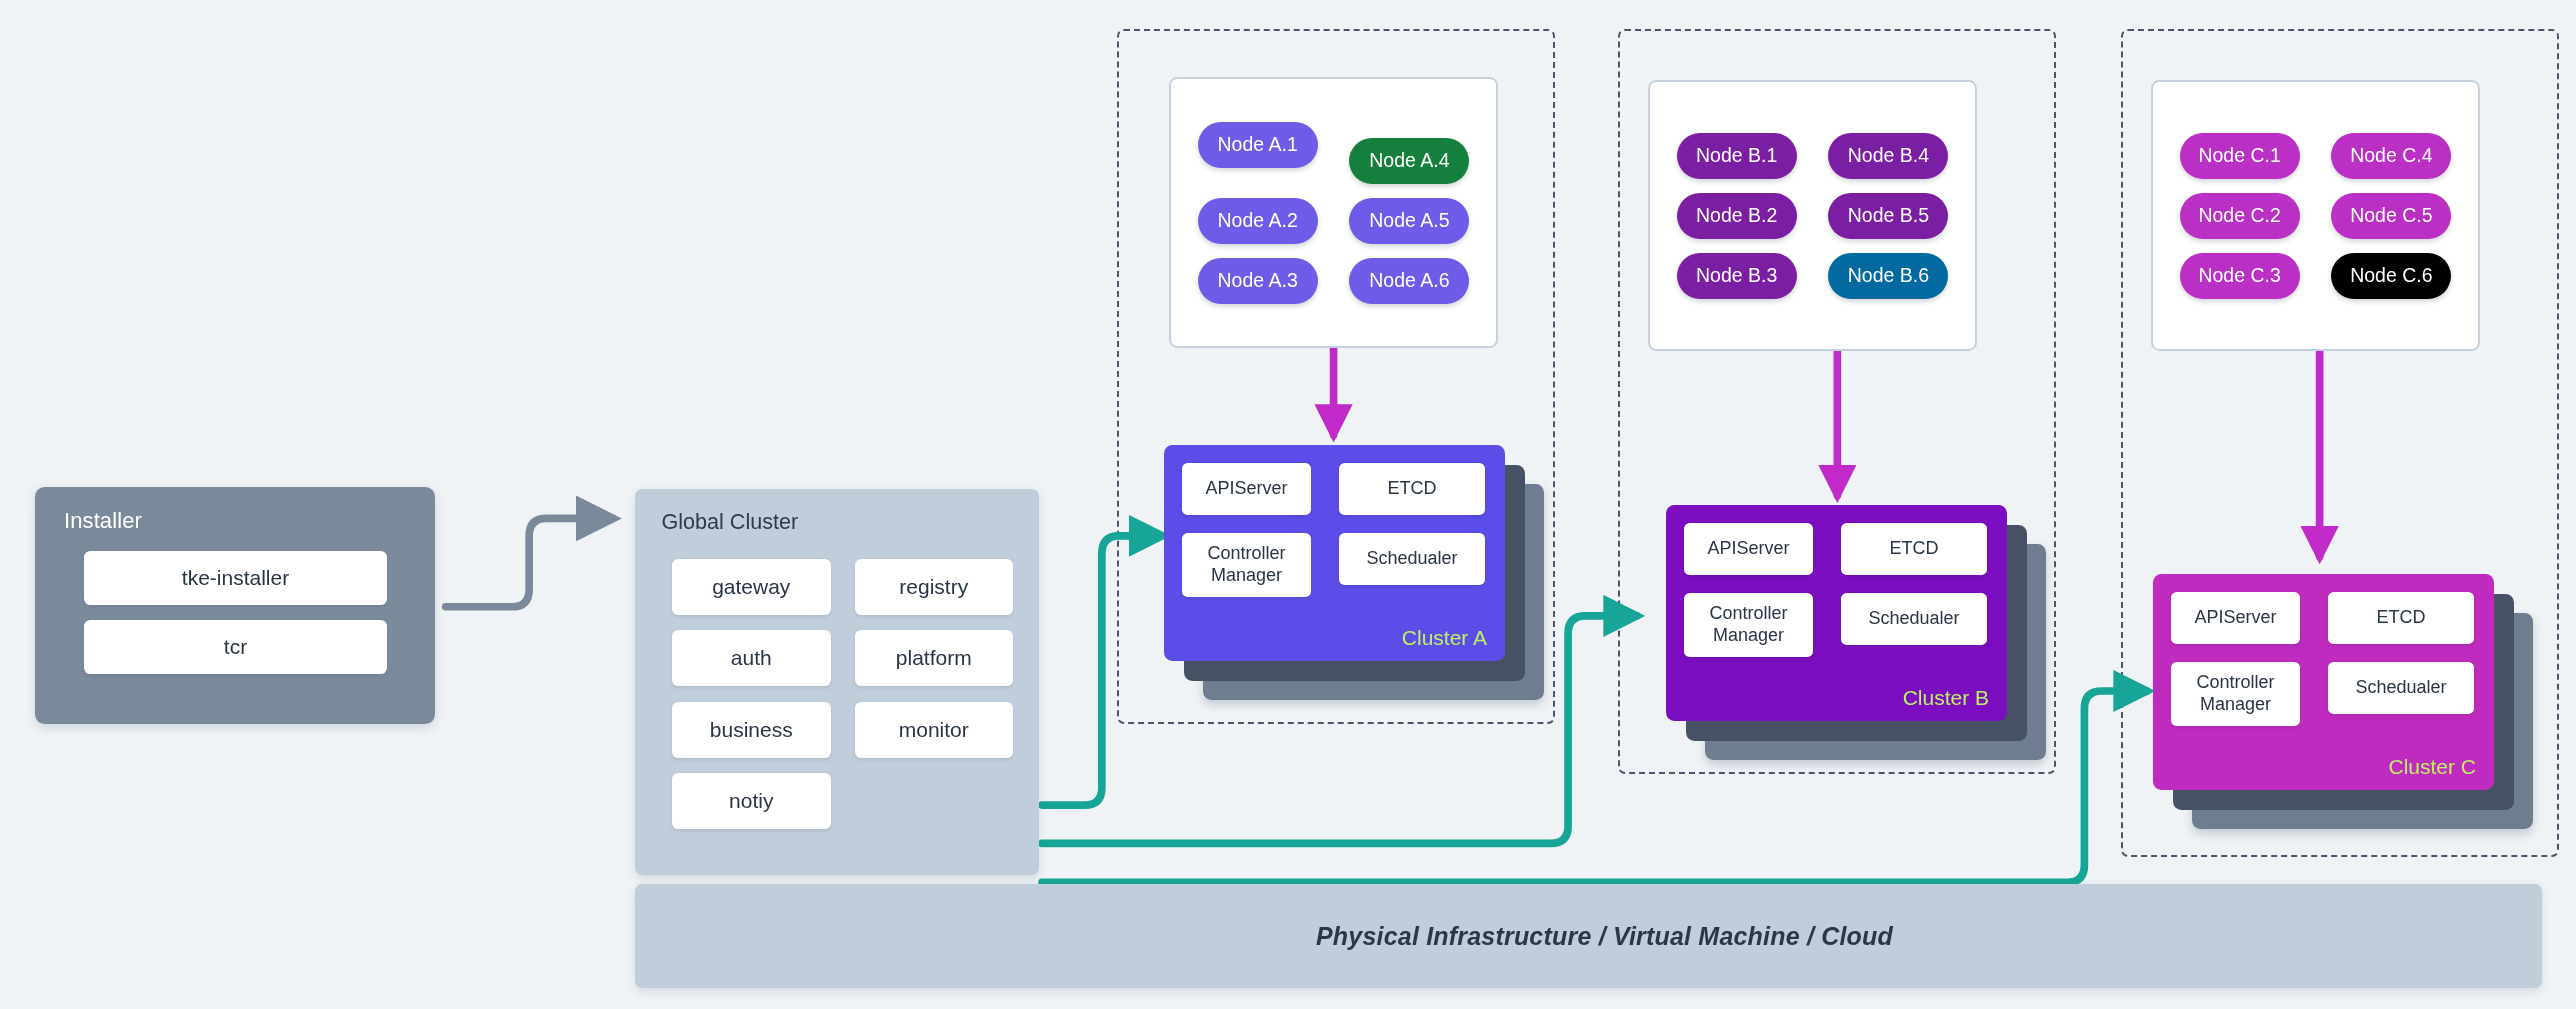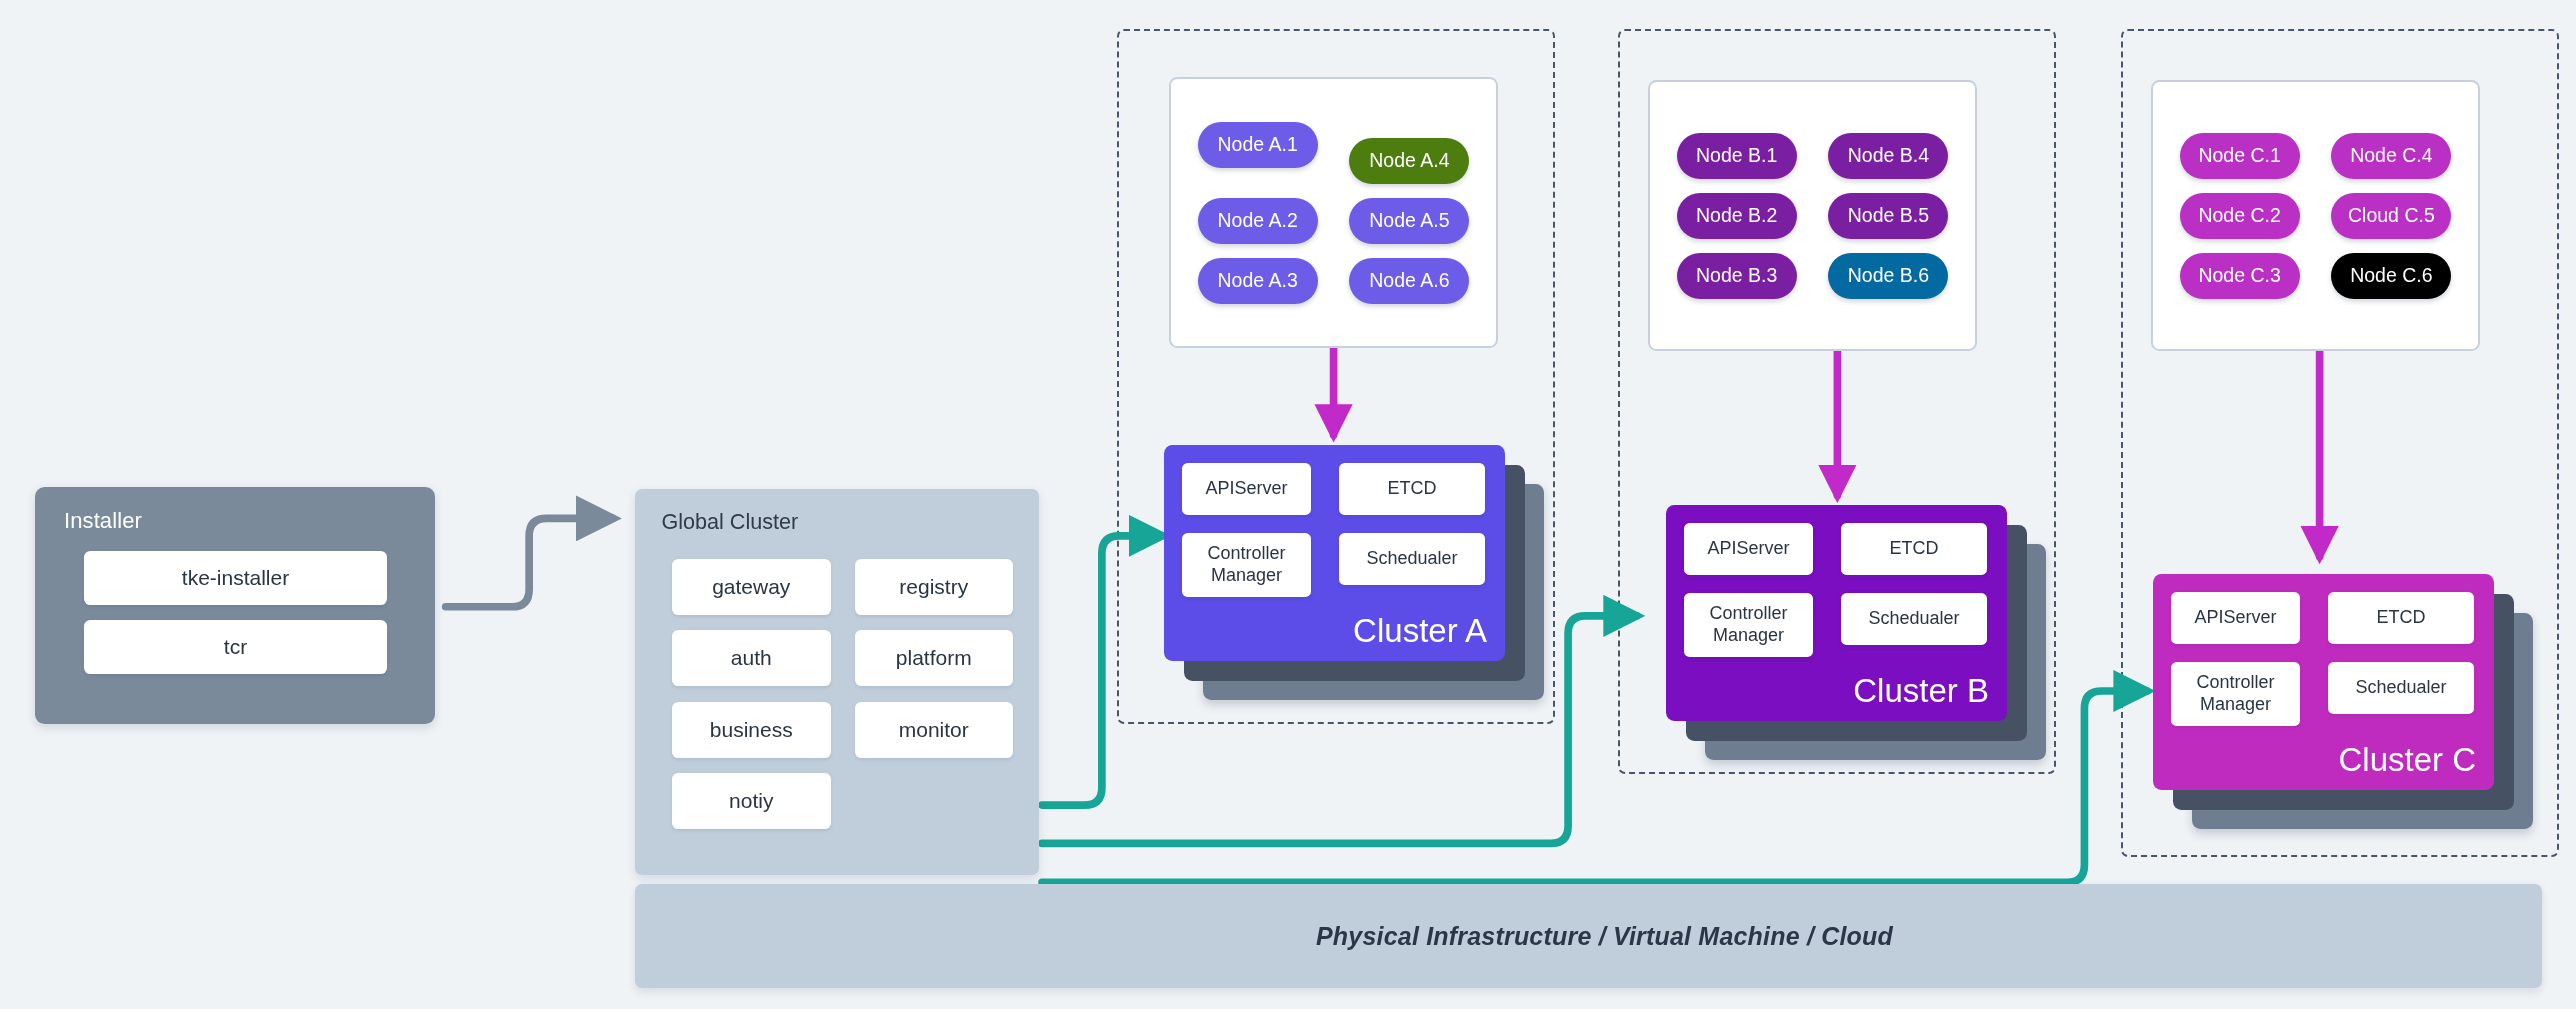--- a/index.html
+++ b/index.html
@@ -178,22 +178,22 @@
     box-shadow: 0 1.4px 3.5px rgba(40,55,75,0.13);
   }
   .cp-api      { left: 18px;  top: 18px;  width: 129px; height: 52px; }
   .cp-etcd     { left: 175px; top: 18px;  width: 146px; height: 52px; }
   .cp-ctrl     { left: 18px;  top: 88px; width: 129px; height: 64px; }
   .cp-sched    { left: 175px; top: 88px; width: 146px; height: 52px; }
   .cp-label {
     position: absolute;
     right: 18px;
     bottom: 11px;
-    color: #ffffff;
-    font-size: 33px;
+    color: #bef264;
+    font-size: 21px;
     white-space: nowrap;
   }
 
   
   .infra-bar {
     left: 635px; top: 884px;
     width: 1907px; height: 104px;
     background: #c0cedb;
     border-radius: 7px;
     display: flex;
@@ -262,21 +262,21 @@
       <div class="white-pill">tke-installer</div>
       <div class="white-pill">tcr</div>
     </div>
   </div>
 
   <div class="abs cluster-boundary" style="left:1117px; top:29px; width:438px; height:695px;"></div>
 
   <div class="abs node-pool" style="left:1169px; top:77px; width:329px; height:271px;">
     <div class="node-grid">
       <div class="node-pill" style="background:#6c5ce7;">Node A.1</div>
-      <div class="node-pill" style="background:#4d7c0f;margin-top:16px;">Node A.4</div>
+      <div class="node-pill" style="background:#15803d;margin-top:16px;">Node A.4</div>
       <div class="node-pill" style="background:#6c5ce7;">Node A.2</div>
       <div class="node-pill" style="background:#6c5ce7;">Node A.5</div>
       <div class="node-pill" style="background:#6c5ce7;">Node A.3</div>
       <div class="node-pill" style="background:#6c5ce7;">Node A.6</div>
     </div>
   </div>
 
   <div class="abs cp-wrap" style="left:1164px; top:445px; width:404px; height:278px;">
     <div class="cp-shadow2"></div>
     <div class="cp-shadow1"></div>
@@ -314,21 +314,21 @@
     </div>
   </div>
 
   <div class="abs cluster-boundary" style="left:2121px; top:29px; width:438px; height:828px;"></div>
 
   <div class="abs node-pool" style="left:2151px; top:80px; width:329px; height:271px;">
     <div class="node-grid">
       <div class="node-pill" style="background:#ba2fc4;">Node C.1</div>
       <div class="node-pill" style="background:#ba2fc4;">Node C.4</div>
       <div class="node-pill" style="background:#ba2fc4;">Node C.2</div>
-      <div class="node-pill" style="background:#ba2fc4;">Cloud C.5</div>
+      <div class="node-pill" style="background:#ba2fc4;">Node C.5</div>
       <div class="node-pill" style="background:#ba2fc4;">Node C.3</div>
       <div class="node-pill" style="background:#000000;">Node C.6</div>
     </div>
   </div>
 
   <div class="abs cp-wrap" style="left:2153px; top:574px; width:404px; height:278px;">
     <div class="cp-shadow2"></div>
     <div class="cp-shadow1"></div>
     <div class="cp-main" style="background:#c02bbf;">
       <div class="cp-box cp-api">APIServer</div>

